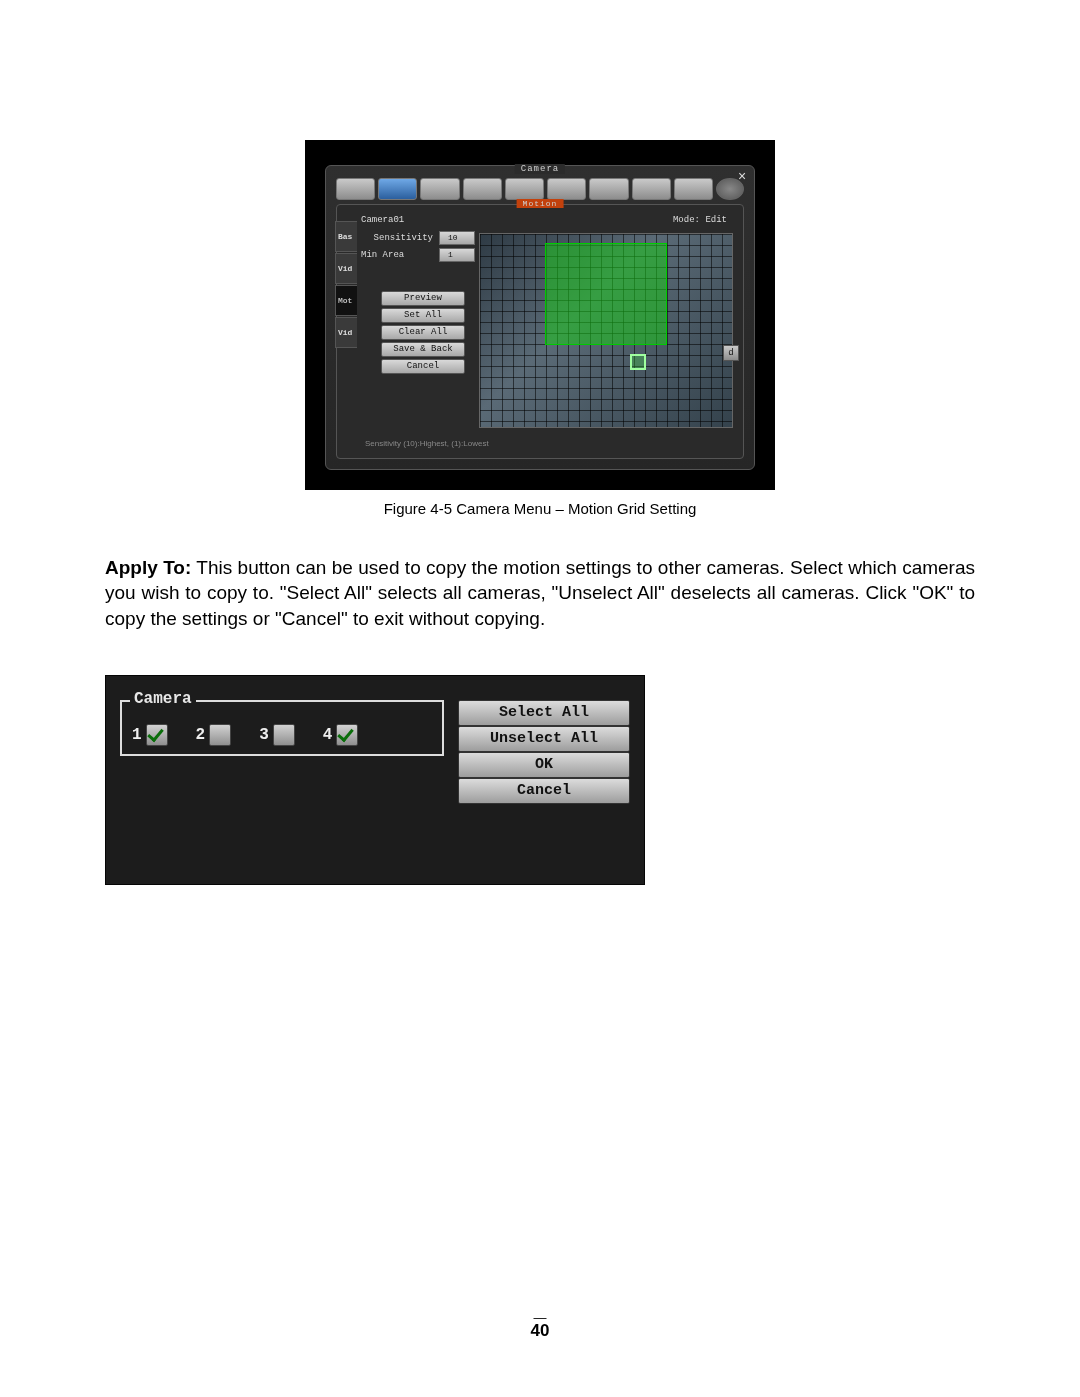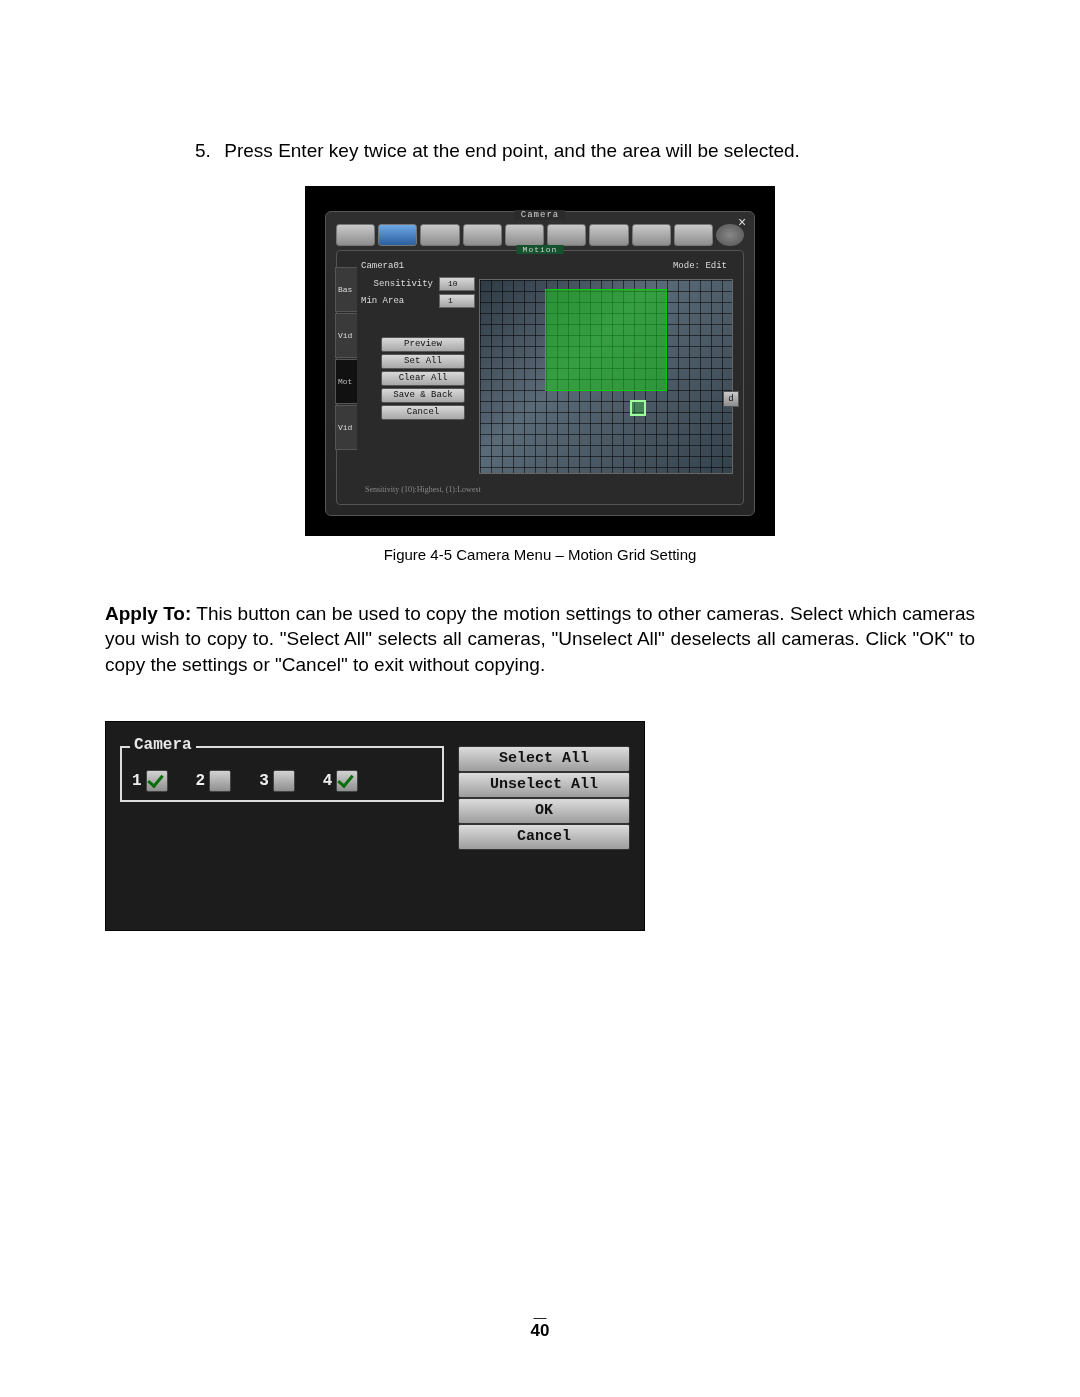--- a/index.html
+++ b/index.html
@@ -96,38 +96,39 @@
     border-radius: 4px;
     background: #2a2a2a;
   }
   .inner-title {
     position: absolute;
     top: -6px; left: 50%; transform: translateX(-50%);
     font-family: "Courier New", monospace;
     font-size: 8px;
     letter-spacing: 1px;
     color: #cfcfcf;
-    background: #14532d;
+    background: #c2410c;
     padding: 0 6px;
     text-align: center;
   }
   .side-tabs {
     position: absolute;
     left: -2px; top: 16px;
     width: 22px;
     font-family: "Courier New", monospace;
     font-size: 8px;
     color: #ddd;
   }
   .side-tabs div {
     background: #3a3a3a;
     border: 1px solid #555;
     border-right: none;
-    padding: 17px 2px;
+    padding: 10px 2px;
     margin-bottom: 1px;
+    font-weight: bold;
   }
   .side-tabs .sel { background: #111; color: #bbb; }
 
   .motion-body {
     position: absolute;
     left: 24px; top: 10px; right: 6px; bottom: 6px;
   }
   .row {
     font-family: "Courier New", monospace;
     font-size: 9px;
@@ -201,21 +202,21 @@
     background: linear-gradient(#c9c9c9,#8d8d8d);
     border: 1px solid #555;
     font-family: "Courier New", monospace;
     font-size: 9px;
     color: #111;
     text-align: center; line-height: 14px;
   }
   .hint-line {
     position: absolute;
     left: 4px; bottom: 4px; right: 20px;
-    font-family: Liberation Serif, serif;
+    font-family: Liberation Sans, sans-serif;
     font-size: 8px;
     color: #888;
   }
 
   .caption {
     text-align: center;
     font-size: 15px;
     margin-top: 10px;
   }
 
@@ -315,24 +316,20 @@
     font-weight: normal;
     font-size: 13px;
     line-height: 6px;
   }
 </style>
 </head>
 <body>
 
 <div class="page">
 
-  <div class="instr-line">
-    <span class="instr-num">5.</span>
-    <span>Press Enter key twice at the end point, and the area will be selected.</span>
-  </div>
 
   <div class="fig1-wrap">
     <div class="fig1">
       <div class="win">
         <div class="win-title">Camera</div>
         <div class="close-x">×</div>
         <div class="tabstrip">
           <div class="tab"></div>
           <div class="tab sel"></div>
           <div class="tab"></div>

